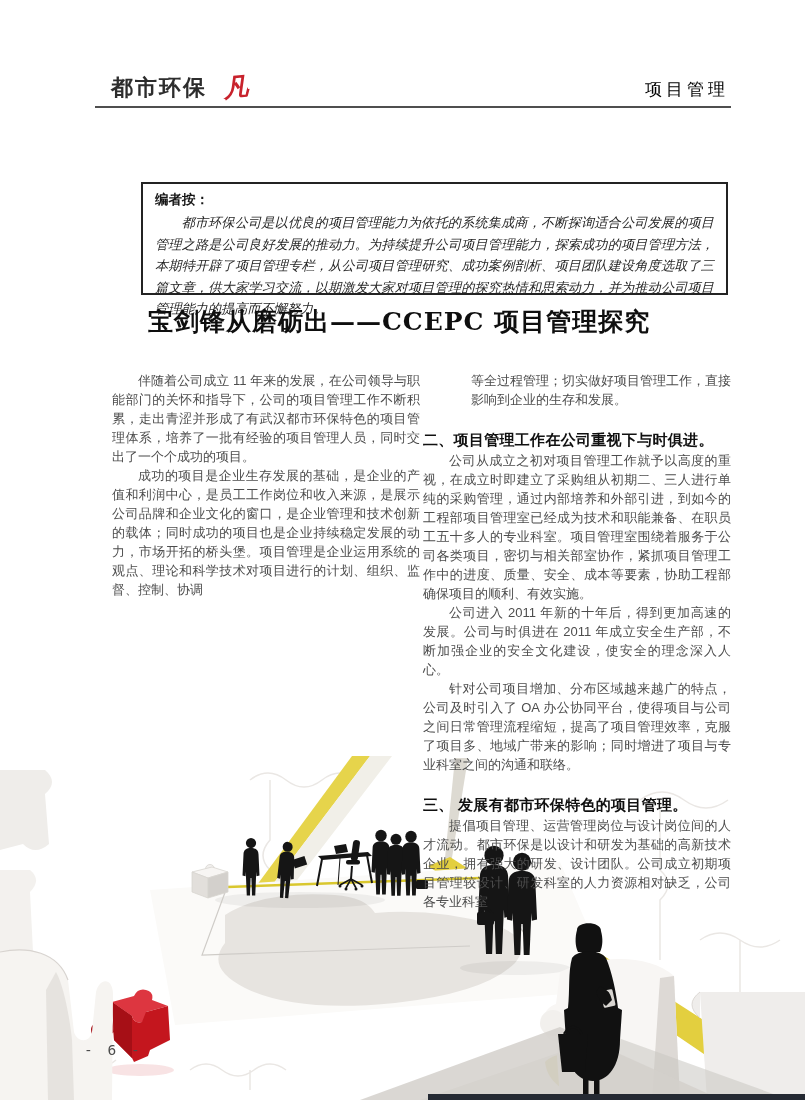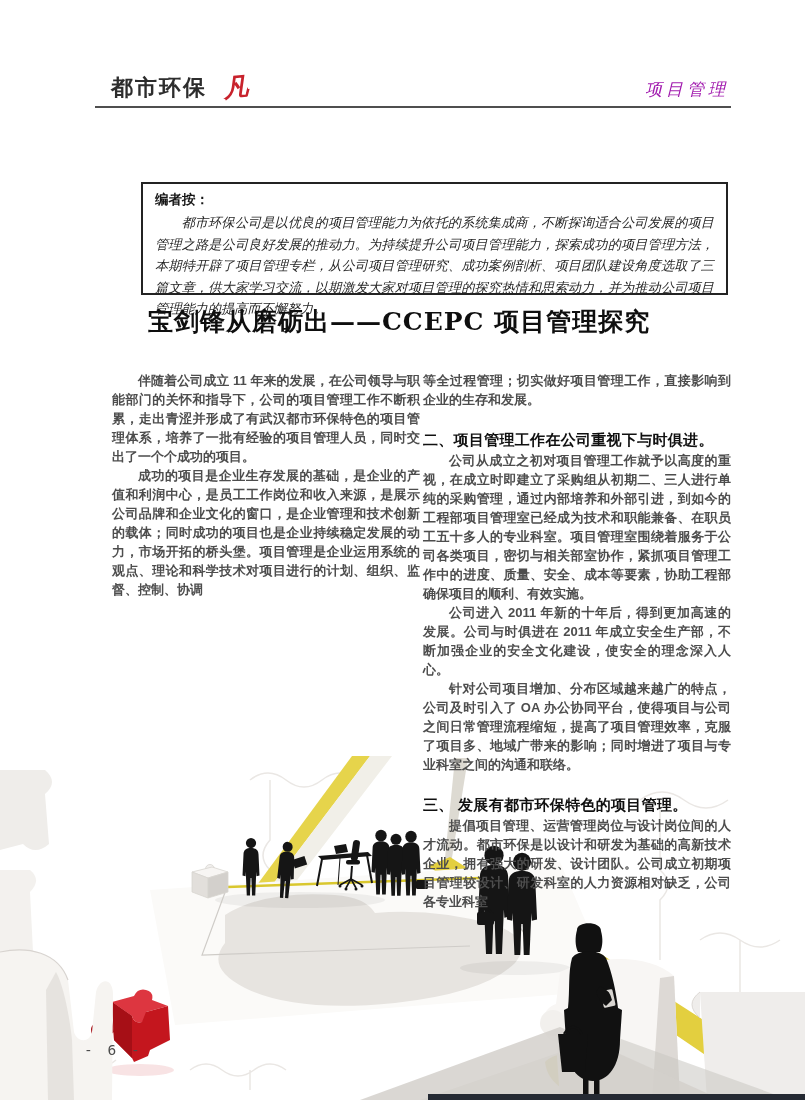--- a/index.html
+++ b/index.html
@@ -7,43 +7,43 @@
         font-family:"Liberation Sans",sans-serif;}
 
   
   .header{position:absolute;left:95px;top:70px;width:636px;height:36px;
           border-bottom:2px solid #4f4f4f;}
   .brand{position:absolute;left:16px;bottom:3px;font-size:22px;font-weight:bold;
          color:#2d2d2d;letter-spacing:2px;}
   .logo-mark{position:absolute;left:128px;bottom:2px;font-size:25px;color:#c8222c;
              font-family:"DejaVu Serif",serif;font-style:italic;font-weight:bold;
              transform:rotate(-6deg);}
-  .section{position:absolute;right:2px;bottom:5px;font-size:17px;color:#a21caf;
-           letter-spacing:4px;font-style:italic;}
+  .section{position:absolute;right:2px;bottom:5px;font-size:17px;color:#000000;
+           letter-spacing:4px;}
 
   
   .editor-box{position:absolute;left:113px;top:182px;width:587px;height:113px;
               border:2px solid #232323;box-sizing:border-box;padding:7px 12px 6px 12px;margin-left:28px;}
   .editor-label{font-size:13.5px;font-weight:bold;color:#161616;}
   .editor-body{margin:3px 0 0 0;font-family:"DejaVu Serif",serif;font-style:italic;
                font-size:13.2px;line-height:21.5px;color:#262626;text-indent:2em;
                text-align:justify;}
 
   
   .article-title{position:absolute;left:81px;top:305px;width:636px;text-align:center;
                  font-family:"DejaVu Serif",serif;font-weight:bold;font-size:25px;
                  color:#0e0e0e;letter-spacing:1px;}
 
   
   .col{position:absolute;top:371px;width:308px;font-size:13px;line-height:19px;
        color:#4d4d4d;text-align:justify;z-index:3;}
   .col-left{left:112px;}
   .col-right{left:423px;}
-  .body-p{margin:0;text-indent:2em;font-weight:bold;}
-  .body-p.no-indent{text-indent:0;}
+  .body-p{margin:0;text-indent:2em;}
+  .body-p.no-indent{text-indent:0;margin-left:48px;}
   .sub-head{margin:21px 0 2px 0;font-size:15px;font-weight:bold;color:#101010;
             letter-spacing:.3px;}
 
   
   .illustration{position:absolute;left:0;top:740px;width:805px;height:360px;z-index:1;}
   .page-number{position:absolute;left:84px;top:1042px;font-size:14.5px;color:#4c4c4c;
                letter-spacing:3px;z-index:4;font-family:"DejaVu Sans Mono",monospace;}
 </style>
 </head>
 <body>

